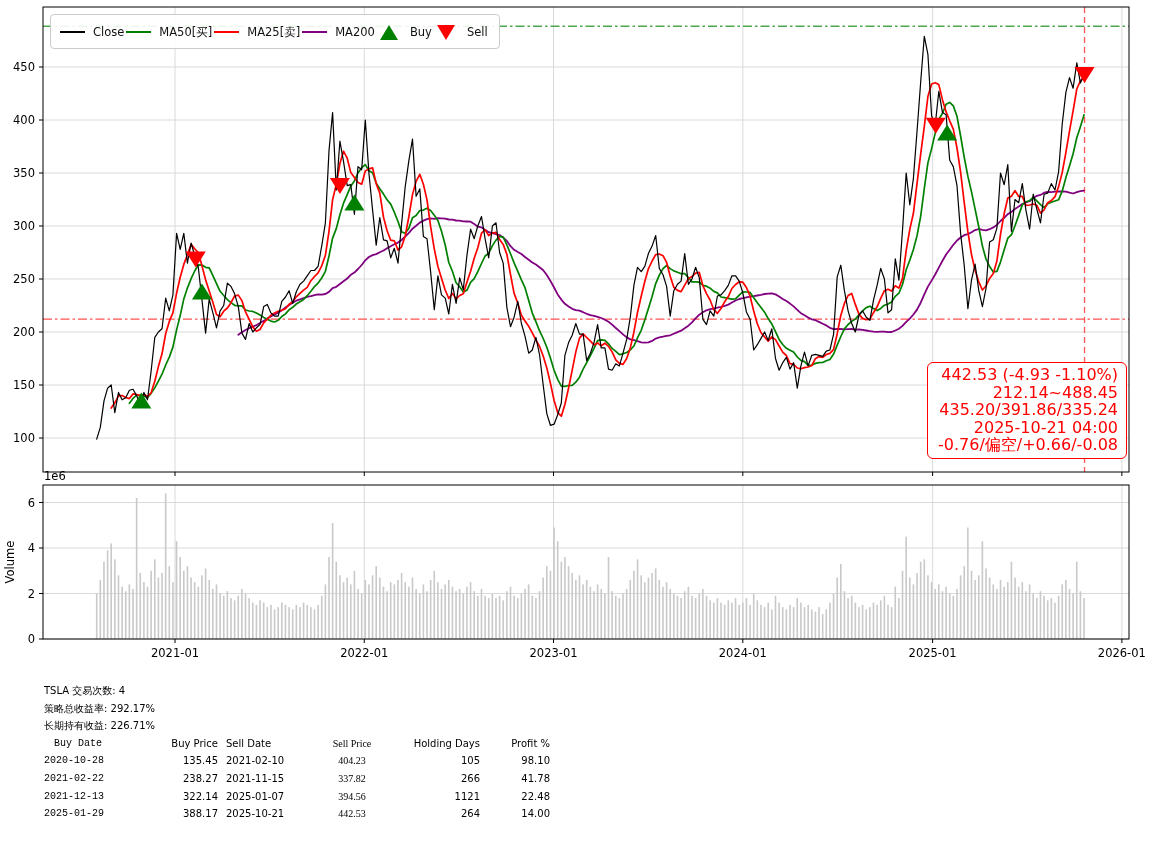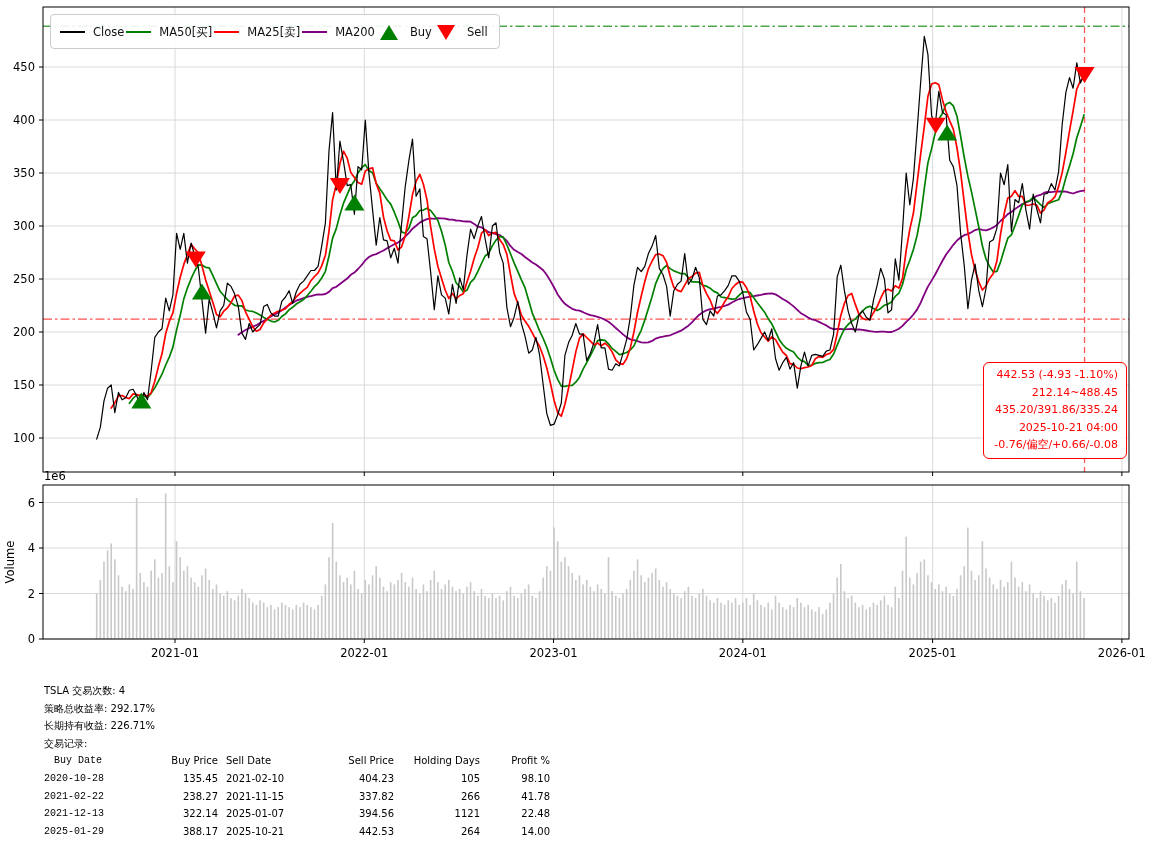--- a/index.html
+++ b/index.html
@@ -13,29 +13,29 @@
   .lg-item{display:flex;align-items:center;height:20px;}
   .lg-sw{width:25px;display:flex;justify-content:center;align-items:center;margin-right:8px;}
   .sw-line{width:25px;height:2.4px;background:#000;}
   .tri-up{width:0;height:0;border-left:9px solid transparent;border-right:9px solid transparent;
           border-bottom:15px solid #008000;}
   .tri-down{width:0;height:0;border-left:9px solid transparent;border-right:9px solid transparent;
           border-top:15px solid #ff0000;}
   .lg-label{font-size:11.5px;color:#111;white-space:nowrap;}
   .annot{position:absolute;right:27px;top:362px;border:1.3px solid #ff0000;border-radius:6px;
          background:rgba(255,255,255,.92);color:#ff0000;padding:3px 8px 4px 10px;
-         font-size:11px;line-height:17.6px;text-align:right;z-index:5;white-space:nowrap;}
+         font-size:16px;line-height:17.6px;text-align:right;z-index:5;white-space:nowrap;}
   .footer{position:absolute;left:44px;top:682px;font-size:10px;line-height:17.6px;z-index:4;}
   .trow{display:flex;}
   .tc{display:inline-block;white-space:nowrap;}
   .c1{width:96px;text-align:left;font-family:Liberation Mono, monospace;}
   .c1h{padding-left:10px;box-sizing:border-box;}
   .c2{width:78px;text-align:right;}
   .c3{width:92px;text-align:left;padding-left:8px;box-sizing:border-box;}
-  .c4{width:84px;text-align:right;}
+  .c4{width:84px;text-align:center;font-family:Liberation Serif, serif;}
   .c5{width:86px;text-align:right;}
   .c6{width:70px;text-align:right;}
 </style>
 </head>
 <body>
 
 <div id="stage">
 
   <svg id="chart-svg" width="1154" height="675">
       <g stroke="#d6d6d6" stroke-width="0.9">
@@ -454,21 +454,20 @@
     <div>212.14~488.45</div>
     <div>435.20/391.86/335.24</div>
     <div>2025-10-21 04:00</div>
     <div>-0.76/偏空/+0.66/-0.08</div>
   </div>
 
   <div class="footer">
     <div>TSLA 交易次数: 4</div>
     <div>策略总收益率: 292.17%</div>
     <div>长期持有收益: 226.71%</div>
-    <div>交易记录:</div>
     <div class="trow">
       <span class="tc c1 c1h">Buy Date</span>
       <span class="tc c2">Buy Price</span>
       <span class="tc c3">Sell Date</span>
       <span class="tc c4">Sell Price</span>
       <span class="tc c5">Holding Days</span>
       <span class="tc c6">Profit %</span>
     </div>
     <div id="trade-rows">
         <div class="trow">

